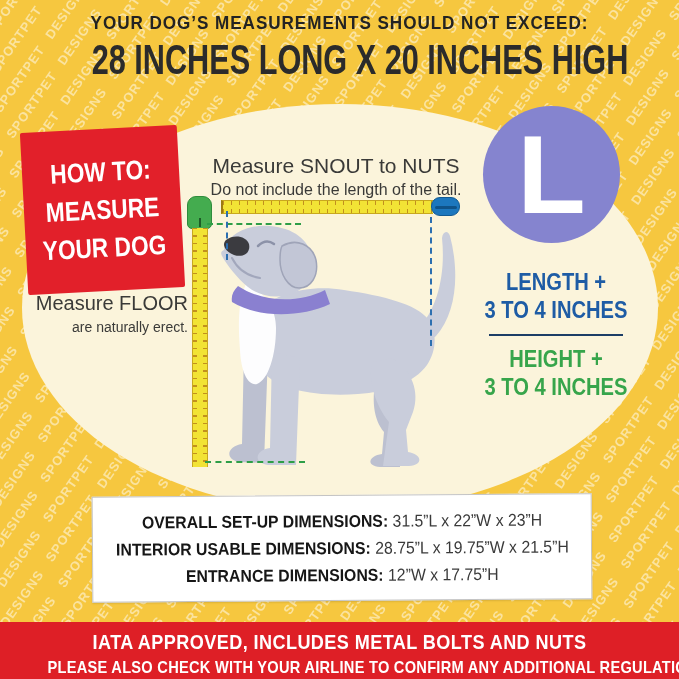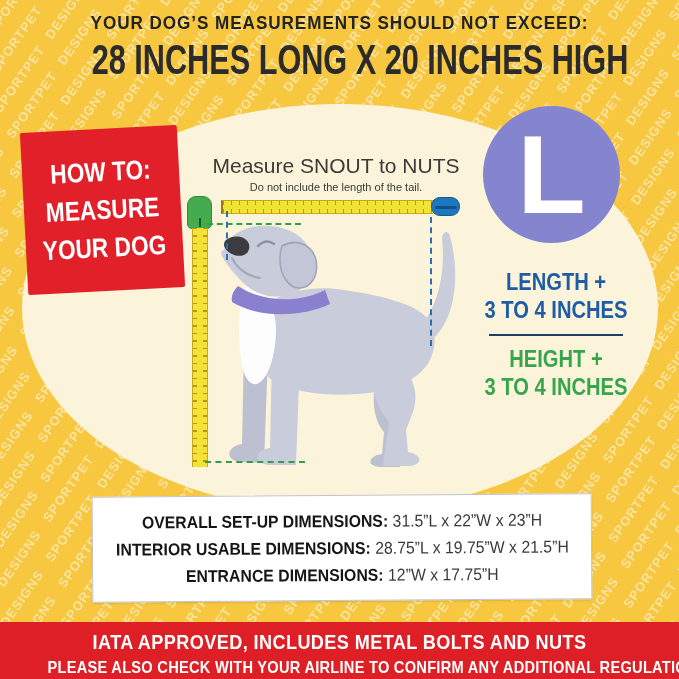--- a/index.html
+++ b/index.html
@@ -29,21 +29,21 @@
   .size-circle span{display:block; line-height:137px; font-size:112px; font-weight:700; color:#fff;}
   
   .howto{position:absolute; z-index:4; left:24px; top:129px; width:157px; height:162px;
     background:#E2202A; transform:rotate(-3deg); border-radius:2px;
     display:flex; flex-direction:column; justify-content:center; text-align:center;}
   .howto div{font-weight:700; font-size:27px; line-height:38px; color:#fff; transform:scaleX(.84);
     white-space:nowrap;}
   
   .snout{position:absolute; z-index:3; left:186px; top:154px; width:300px; text-align:center; color:#3A3A38;}
   .snout .t{font-size:21px;}
-  .snout .n{font-size:11px; margin-top:3px;}
+  .snout .n{font-size:16px; margin-top:3px;}
   .floor{position:absolute; z-index:3; left:24px; top:292px; width:164px; text-align:right; color:#3A3A38;}
   .floor .t{font-size:20px; line-height:22px;}
   .floor .n{font-size:14px; line-height:16px;}
   .floor .gap{height:5px;}
   
   .vtape-cap{position:absolute; z-index:3; left:187px; top:196px; width:25px; height:33px;
     background:#44AC4F; border:1px solid #2F8C3C; border-radius:9px 9px 5px 5px; box-sizing:border-box;}
   .vtape-cap i{position:absolute; left:11px; bottom:1px; width:2px; height:9px; background:#1E5B28;}
   .vtape{position:absolute; z-index:3; left:192px; top:228px; width:16px; height:239px;
     background:#F2E335; border-left:1px solid #C8A81E; border-right:1px solid #C8A81E; box-sizing:border-box;}
@@ -168,21 +168,23 @@
     <div>MEASURE</div>
     <div>YOUR DOG</div>
   </div>
 
   <div class="snout">
     <div class="t">Measure SNOUT to NUTS</div>
     <div class="n">Do not include the length of the tail.</div>
   </div>
 
   <div class="floor">
+    <div class="t">Measure FLOOR</div>
     <div class="gap"></div>
+    <div class="n">are naturally erect.</div>
   </div>
 
   <div class="vtape-cap">
       <i></i>
     </div>
   <div class="vtape">
     <div class="tl"></div>
       <div class="tr"></div>
   </div>
 

